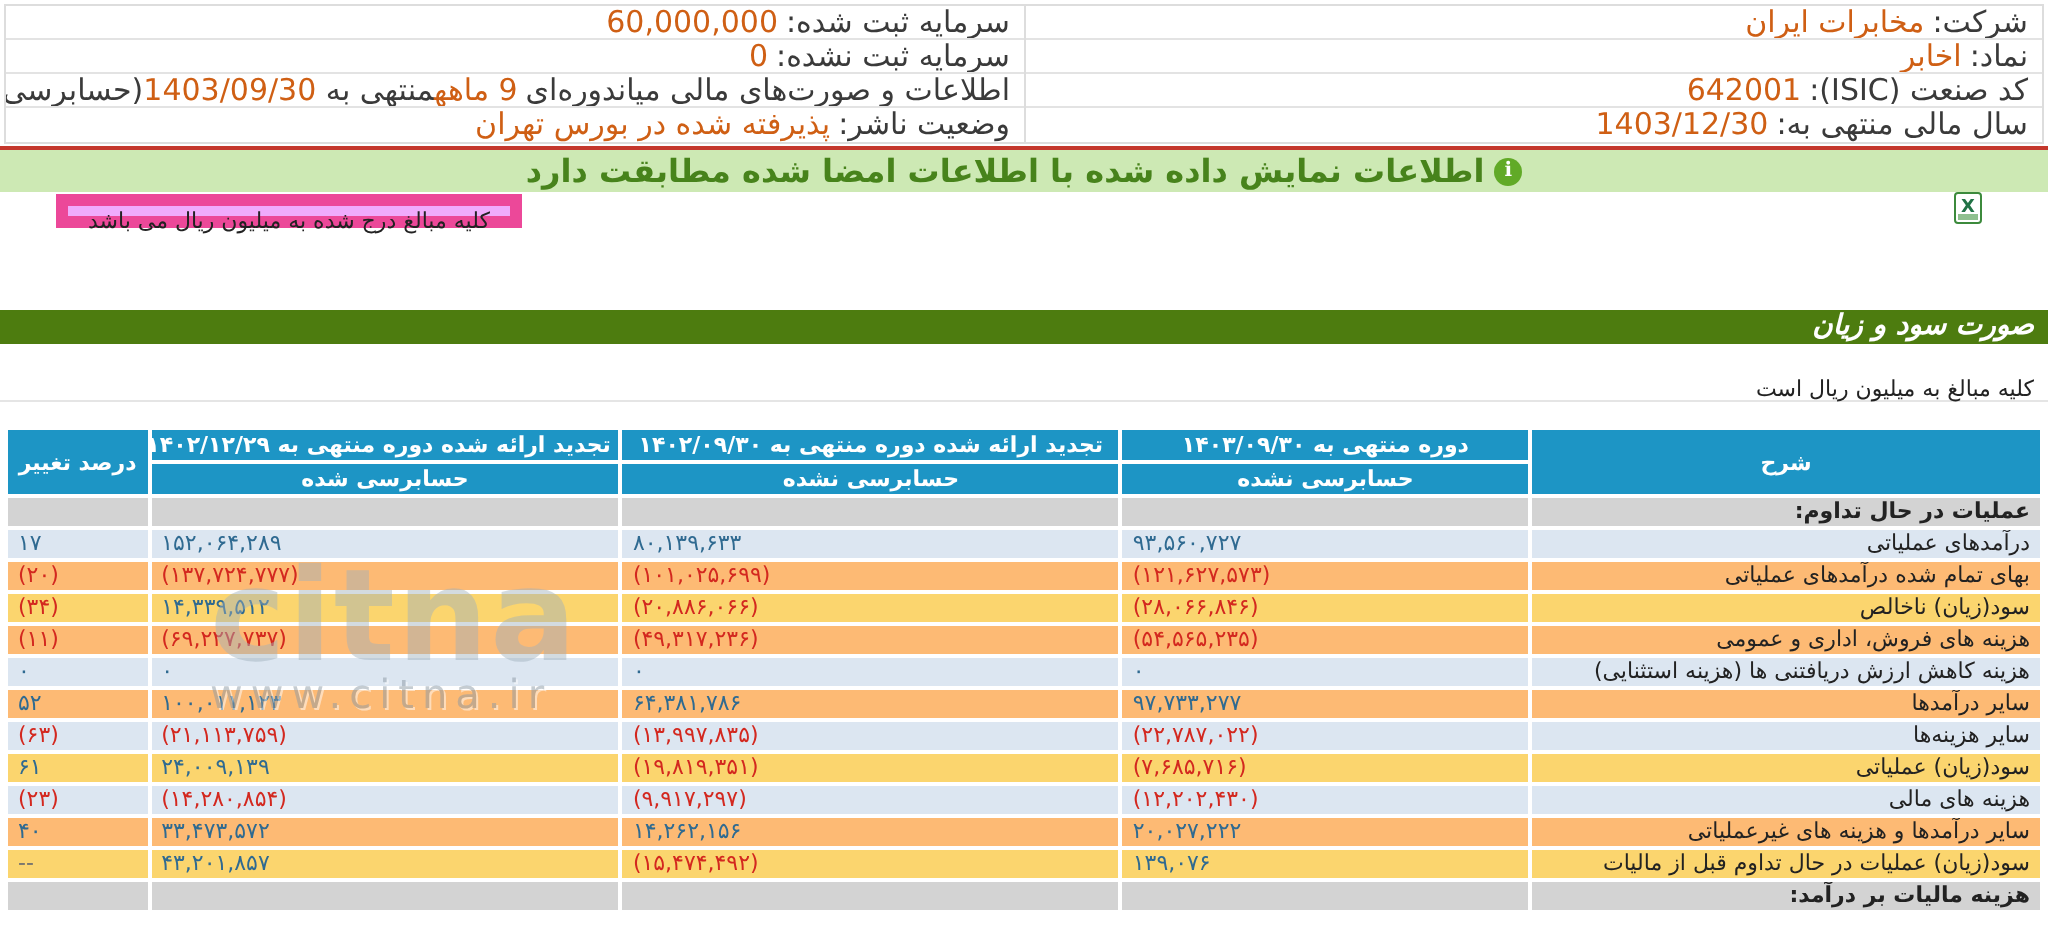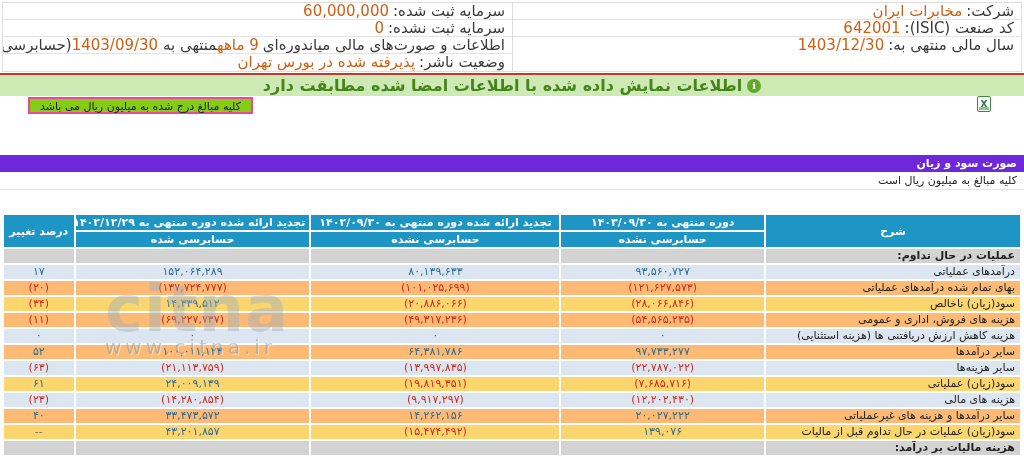--- a/index.html
+++ b/index.html
@@ -23,44 +23,44 @@
 
   
   .alert-bar { position:absolute; top:75px; right:0; left:0; height:21px; background:#cde9b4;
     display:flex; align-items:center; justify-content:center; gap:5px; }
   .alert-text { color:#47831b; font-weight:bold; font-size:16px; line-height:21px; }
   .info-icon { width:14px; height:14px; border-radius:50%; background:#61aa27; color:#fff;
     font-size:10px; font-weight:bold; text-align:center; line-height:14px;
     font-family:"DejaVu Serif", serif; flex:0 0 auto; }
 
   
-  .unit-btn { position:absolute; top:97px; left:28px; height:17px; background:#84cc16;
-    border:2px solid #ec4899; font-size:11px; line-height:15px; padding:0 10px;
+  .unit-btn { position:absolute; top:97px; left:28px; height:17px; background:#f0abfc;
+    border:6px solid #ec4899; font-size:11px; line-height:15px; padding:0 10px;
     color:#222; font-family:"DejaVu Sans", sans-serif; cursor:pointer; }
   .excel-icon { position:absolute; top:96px; right:33px; width:14px; height:16px;
     background:#fff; border:1px solid #3c8a3c; border-radius:2px; cursor:pointer;
     color:#217346; font-size:9px; font-weight:bold; text-align:center; line-height:14px; }
   .excel-icon::after { content:""; position:absolute; bottom:1px; left:1px; right:1px;
     height:3px; background:#8fc08f; }
 
   
-  .title-bar { position:absolute; top:155px; right:0; left:0; height:17px; background:#6d28d9;
-    color:#fff; font-size:11px; font-weight:bold; line-height:17px; padding:0 7px; }
+  .title-bar { position:absolute; top:155px; right:0; left:0; height:17px; background:#4d7c0f;
+    color:#fff; font-size:14px; font-weight:bold; line-height:17px; padding:0 7px;font-style:italic; }
   .subtitle-bar { position:absolute; top:172px; right:0; left:0; height:18px; background:#fff;
-    color:#222; font-size:11px; line-height:18px; padding:0 7px; border-bottom:1px solid #e5e5e5; }
+    color:#222; font-size:11px; line-height:18px; padding:14px 7px; border-bottom:1px solid #e5e5e5; }
 
   
   table.fin { position:absolute; top:213px; right:2px; left:2px; width:1020px;
     border-collapse:separate; border-spacing:2px; table-layout:fixed; }
   table.fin th { background:#1d95c5; color:#fff; font-size:11px; font-weight:bold;
     height:15px; line-height:15px; padding:0 4px; white-space:nowrap; overflow:hidden; text-align:center; }
   table.fin td { height:14px; line-height:14px; font-size:11px; padding:0 5px;
     white-space:nowrap; overflow:hidden; }
   td.desc { text-align:right; color:#222; }
-  td.num, td.pct { text-align:center; direction:ltr; }
+  td.num, td.pct { direction:ltr; }
   tr.blue td { background:#dce6f1; }
   tr.gray td { background:#fdba74; }
   tr.yellow td { background:#fbd56e; }
   tr.section td { background:#d3d3d3; color:#222; font-weight:bold; }
   .pos { color:#2f6a91; }
   .neg { color:#d3281f; }
   .muted { color:#6f6f6f; }
 
   
   .watermark { position:absolute; top:277px; left:105px; width:355px; text-align:left;
@@ -71,20 +71,21 @@
     margin-top:-6px; direction:ltr; text-shadow:1px 1px 0 #fff; }
 </style>
 </head>
 <body>
 
 <div class="stage">
 
   <div class="info-wrap">
     <div class="info-col">
         <div class="info-row"><span class="info-label">شرکت:</span><span class="info-val orange">مخابرات ایران</span></div>
+        <div class="info-row"><span class="info-label">نماد:</span><span class="info-val orange">اخابر</span></div>
         <div class="info-row"><span class="info-label">کد صنعت (ISIC):</span><span class="info-val orange">642001</span></div>
         <div class="info-row"><span class="info-label">سال مالی منتهی به:</span><span class="info-val orange">1403/12/30</span></div>
       </div>
     <div class="info-col">
         <div class="info-row"><span class="info-label">سرمایه ثبت شده:</span><span class="info-val orange">60,000,000</span></div>
         <div class="info-row"><span class="info-label">سرمایه ثبت نشده:</span><span class="info-val orange">0</span></div>
         <div class="info-row"><span class="info-label">اطلاعات و صورت‌های مالی میاندوره‌ای</span><span class="info-val orange">9 ماهه</span><span class="info-val dark">منتهی به </span><span class="info-val orange">1403/09/30</span><span class="info-val dark">(حسابرسی نشده)</span></div>
         <div class="info-row"><span class="info-label">وضعیت ناشر:</span><span class="info-val orange">پذیرفته شده در بورس تهران</span></div>
       </div>
   </div>

